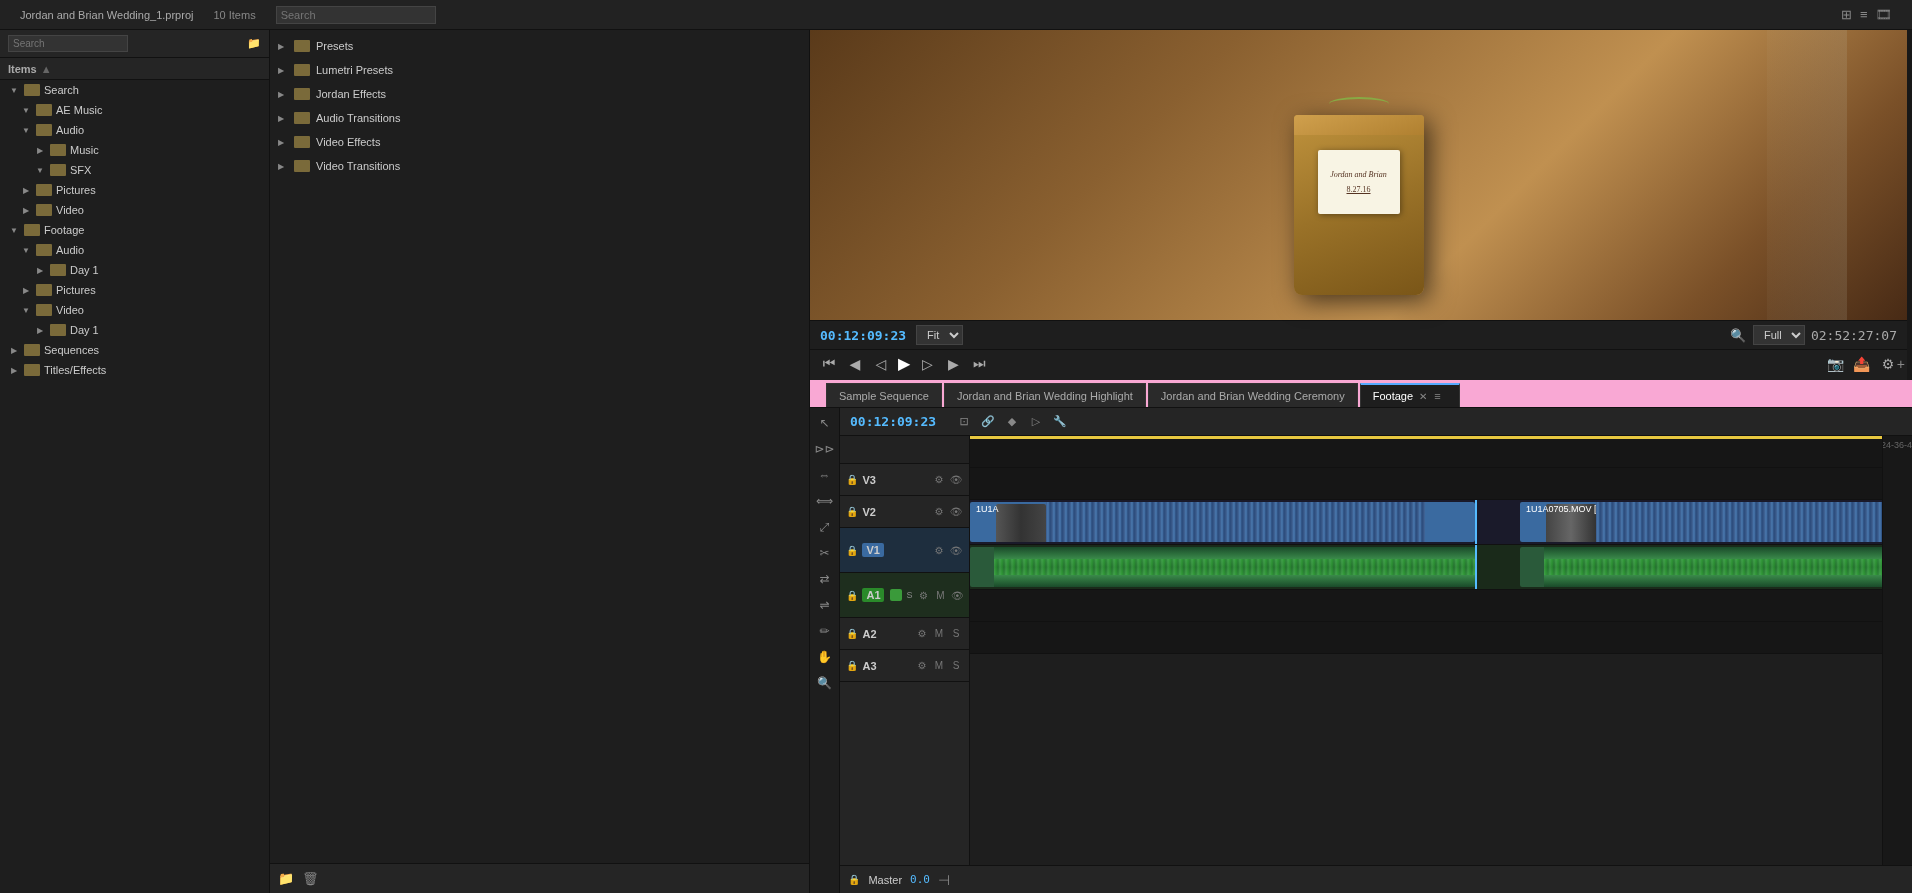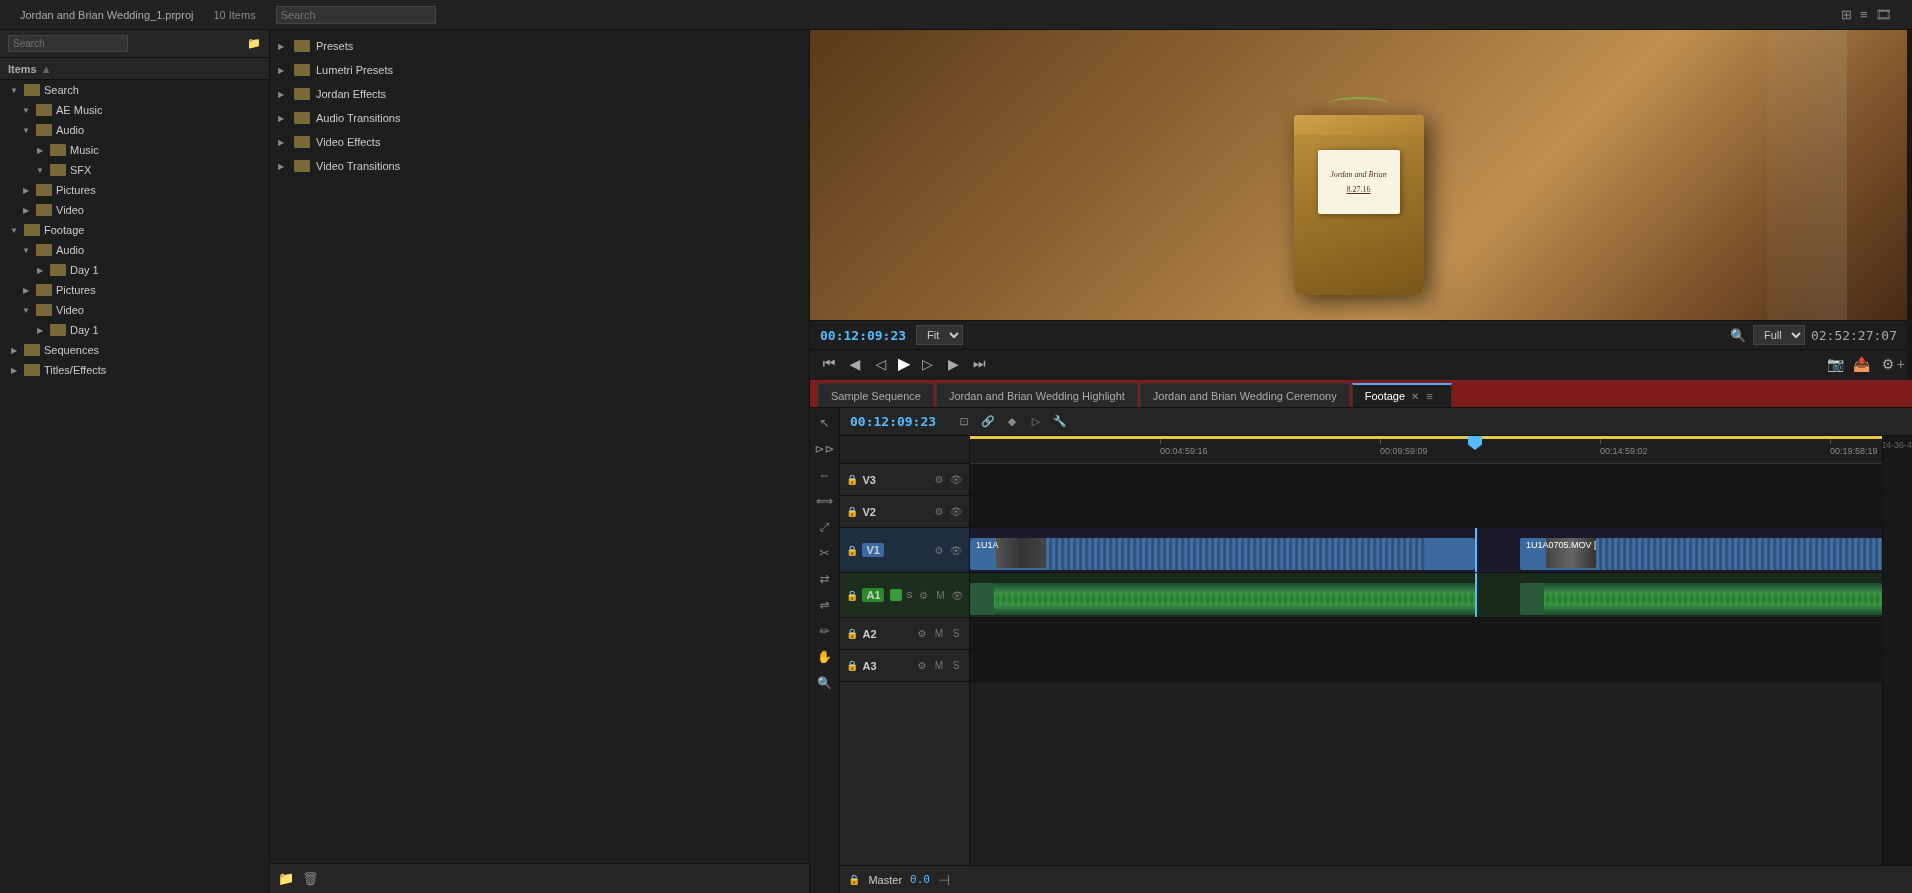--- a/index.html
+++ b/index.html
@@ -320,25 +320,25 @@
     .timeline-area {
       flex: 1;
       background: #1e1e1e;
       display: flex;
       flex-direction: column;
       overflow: hidden;
     }
 
     .timeline-tabs {
       height: 28px;
-      background: #7f1d1d;
+      background: #f9a8d4;
       display: flex;
       align-items: flex-end;
       border-bottom: 1px solid #111;
-      padding-left: 8px;
+      padding-left: 16px;
       overflow: hidden;
     }
     .timeline-tab {
       height: 24px;
       padding: 0 12px;
       display: flex;
       align-items: center;
       background: #2a2a2a;
       border: 1px solid #333;
       border-bottom: none;
@@ -545,27 +545,27 @@
       top: 0;
       bottom: 0;
       width: 2px;
       background: #5bf;
       z-index: 10;
       left: 505px;
     }
 
     .clip {
       position: absolute;
-      top: 10px;
+      top: 2px;
       bottom: 2px;
       background: #3a6aa0;
       border-radius: 2px;
       overflow: hidden;
       display: flex;
-      align-items: flex-end;
+      align-items: flex-start;
       padding-left: 24px;
     }
     .clip-label {
       font-size: 9px;
       color: #fff;
       padding: 0 4px;
       white-space: nowrap;
       overflow: hidden;
       text-overflow: ellipsis;
       position: absolute;
@@ -1009,40 +1009,20 @@
                 <div class="track-icons">
                   <span class="track-icon-btn">⚙</span>
                   <span class="track-icon-btn">M</span>
                   <span class="track-icon-btn">S</span>
                 </div>
               </div>
             </div>
 
             <div class="track-content-area" style="flex:1; position:relative;">
 
-              <div class="ruler">
-                <div class="ruler-mark" style="left:190px;">
-                  <div class="ruler-line"></div>
-                  <div class="ruler-text">00:04:59:16</div>
-                </div>
-                <div class="ruler-mark" style="left:410px;">
-                  <div class="ruler-line"></div>
-                  <div class="ruler-text">00:09:59:09</div>
-                </div>
-                <div class="ruler-mark" style="left:630px;">
-                  <div class="ruler-line"></div>
-                  <div class="ruler-text">00:14:59:02</div>
-                </div>
-                <div class="ruler-mark" style="left:860px;">
-                  <div class="ruler-line"></div>
-                  <div class="ruler-text">00:19:58:19</div>
-                </div>
-
-                <div class="playhead-marker"></div>
-              </div>
 
               <div class="yellow-bar"></div>
 
               <div class="tracks-content">
 
                 <div class="track-row" style="height:32px; background:#161616;"></div>
 
                 <div class="track-row" style="height:32px; background:#161616;"></div>
 
                 <div class="track-row" style="height:45px; position:relative; background:#1a1a2a;">

